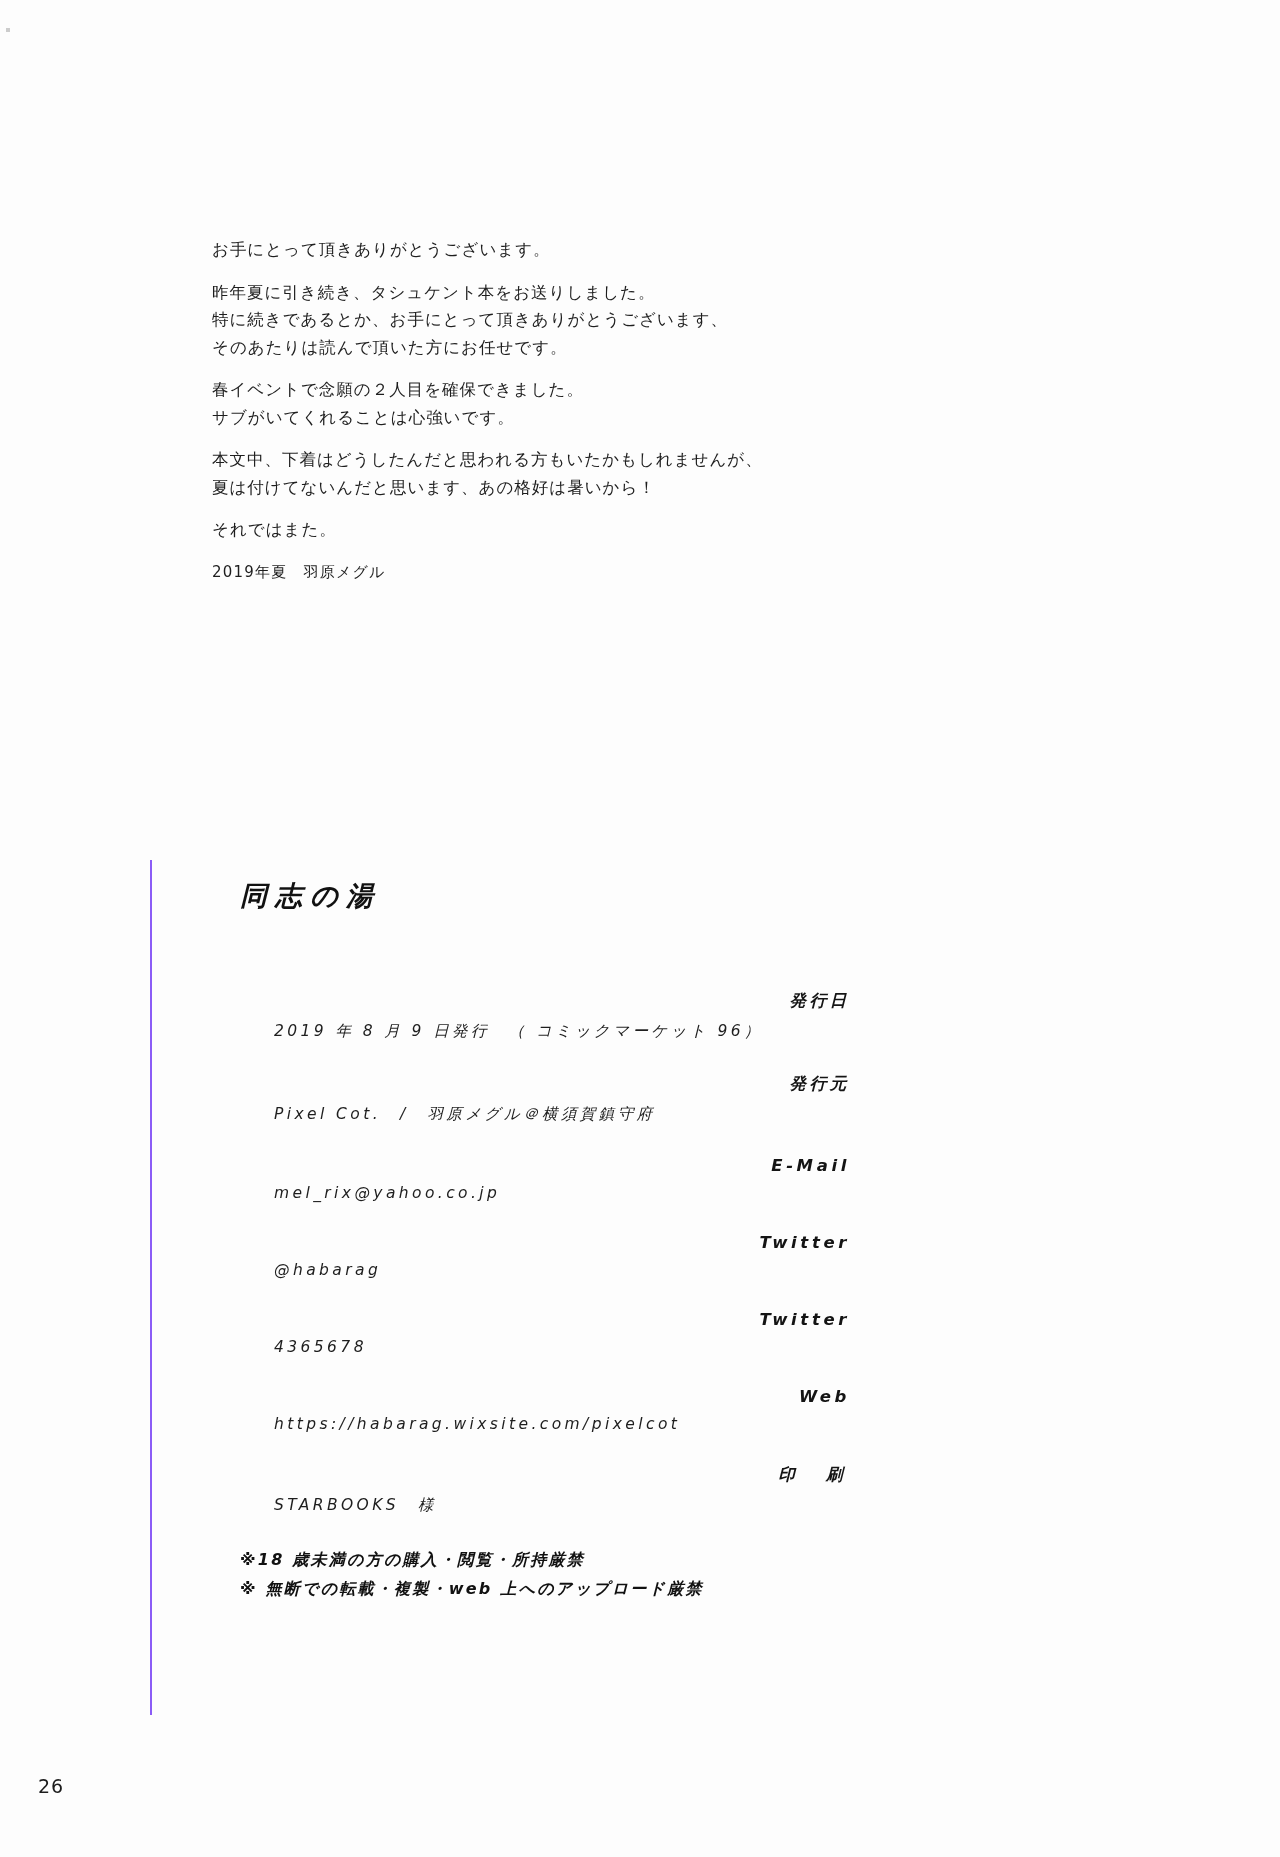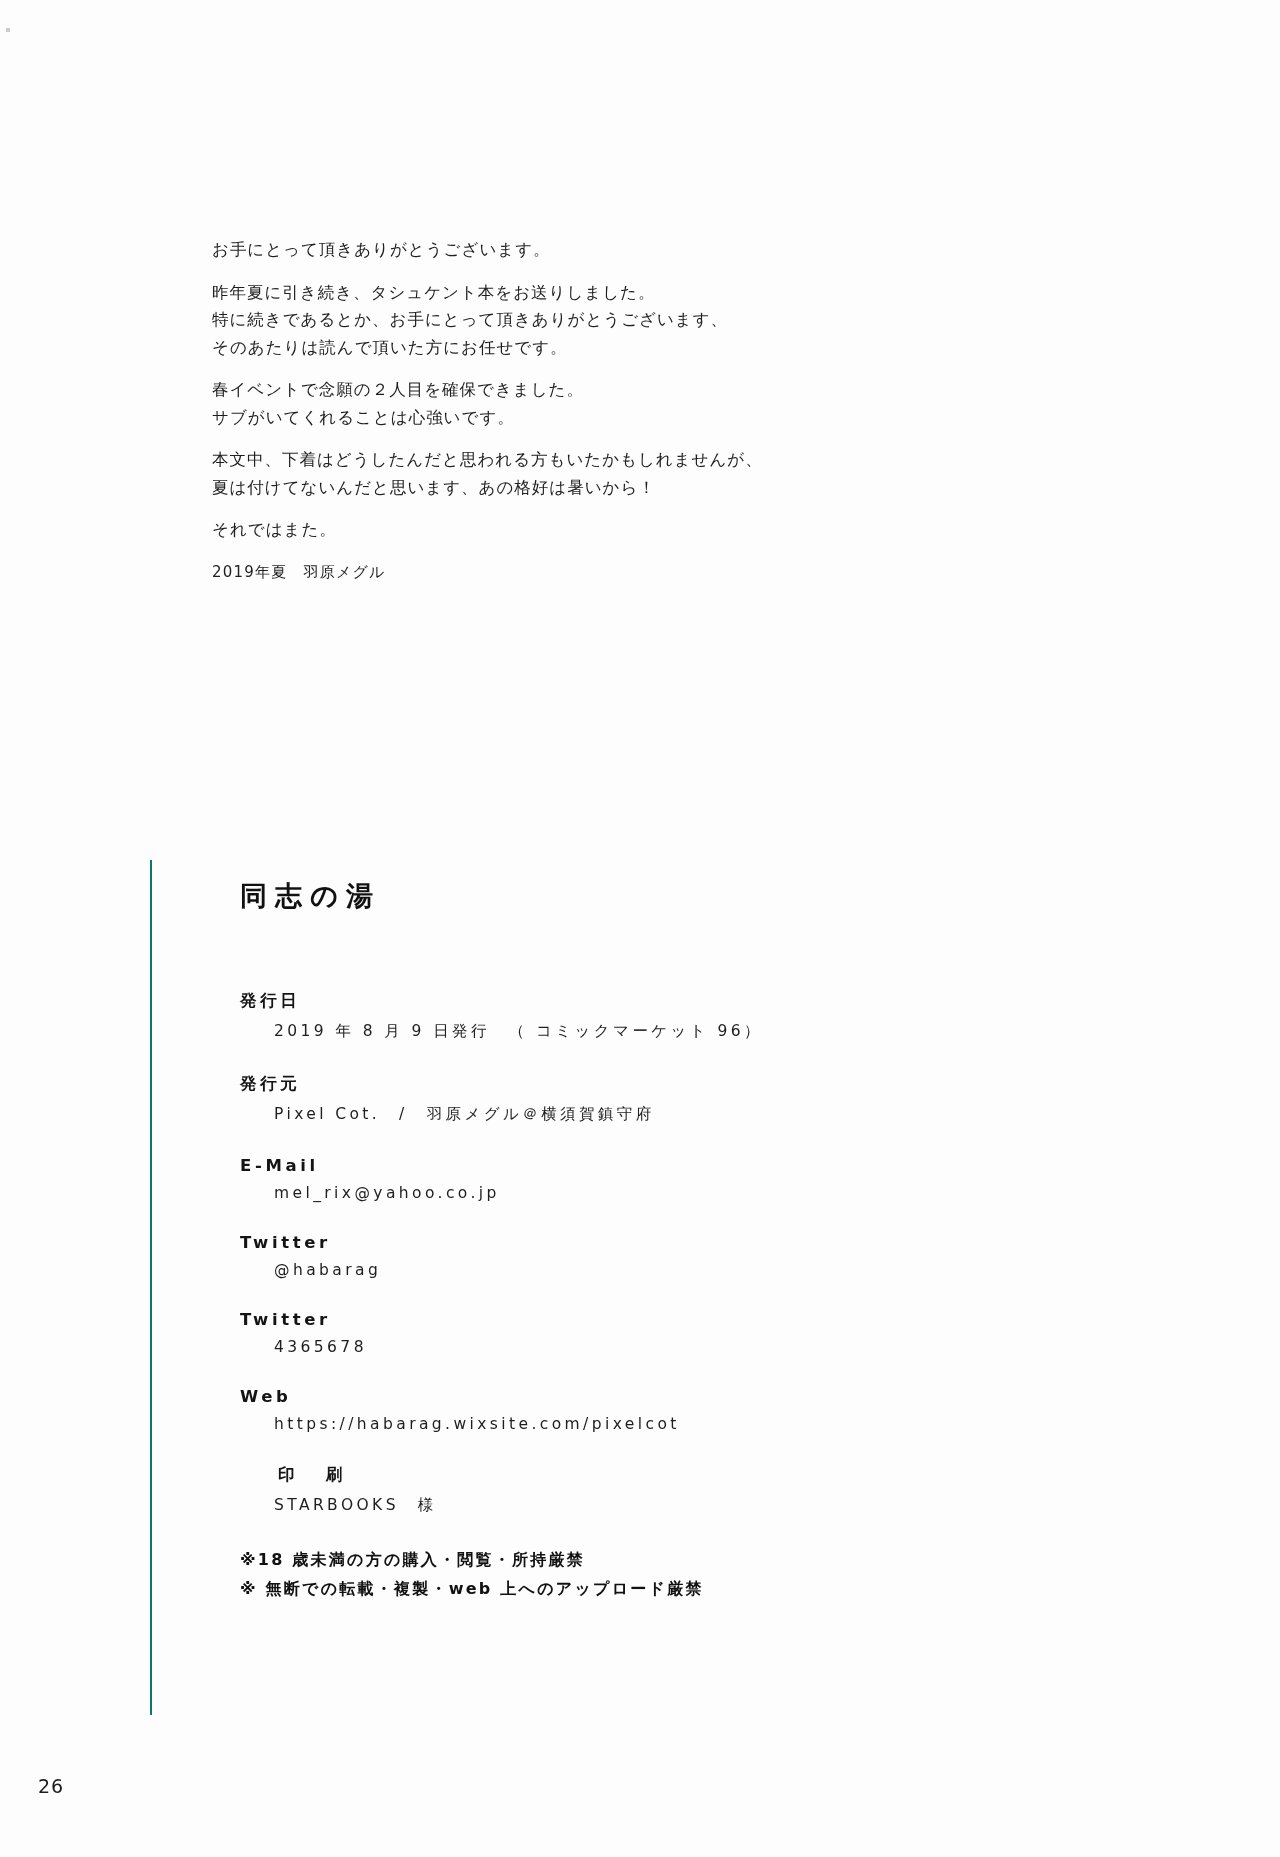--- a/index.html
+++ b/index.html
@@ -50,43 +50,45 @@
     letter-spacing: 0.08em;
   }
 
   
   .colophon {
     position: absolute;
     left: 150px;
     top: 860px;
     width: 700px;
     padding-left: 88px;
-    border-left: 2px solid #0f766e;
+    border-left: 2px solid #8b5cf6;
     height: 855px;
     box-sizing: border-box;
+    font-style: italic;
   }
   .colophon-title {
     font-size: 27px;
     letter-spacing: 0.30em;
     font-weight: 700;
     margin: 18px 0 0 0;
     color: #111;
   }
   .fields {
     margin-top: 76px;
   }
   .field {
     margin-bottom: 31px;
   }
   .field-label {
     font-size: 16.5px;
     letter-spacing: 0.22em;
     font-weight: 700;
     color: #141414;
     margin-bottom: 9px;
+    text-align: right;
   }
   .field-value {
     font-size: 15.5px;
     letter-spacing: 0.22em;
     color: #1e1e1e;
     padding-left: 34px;
     white-space: pre;
   }
   .field.spaced .field-label {
     letter-spacing: 0.45em;

